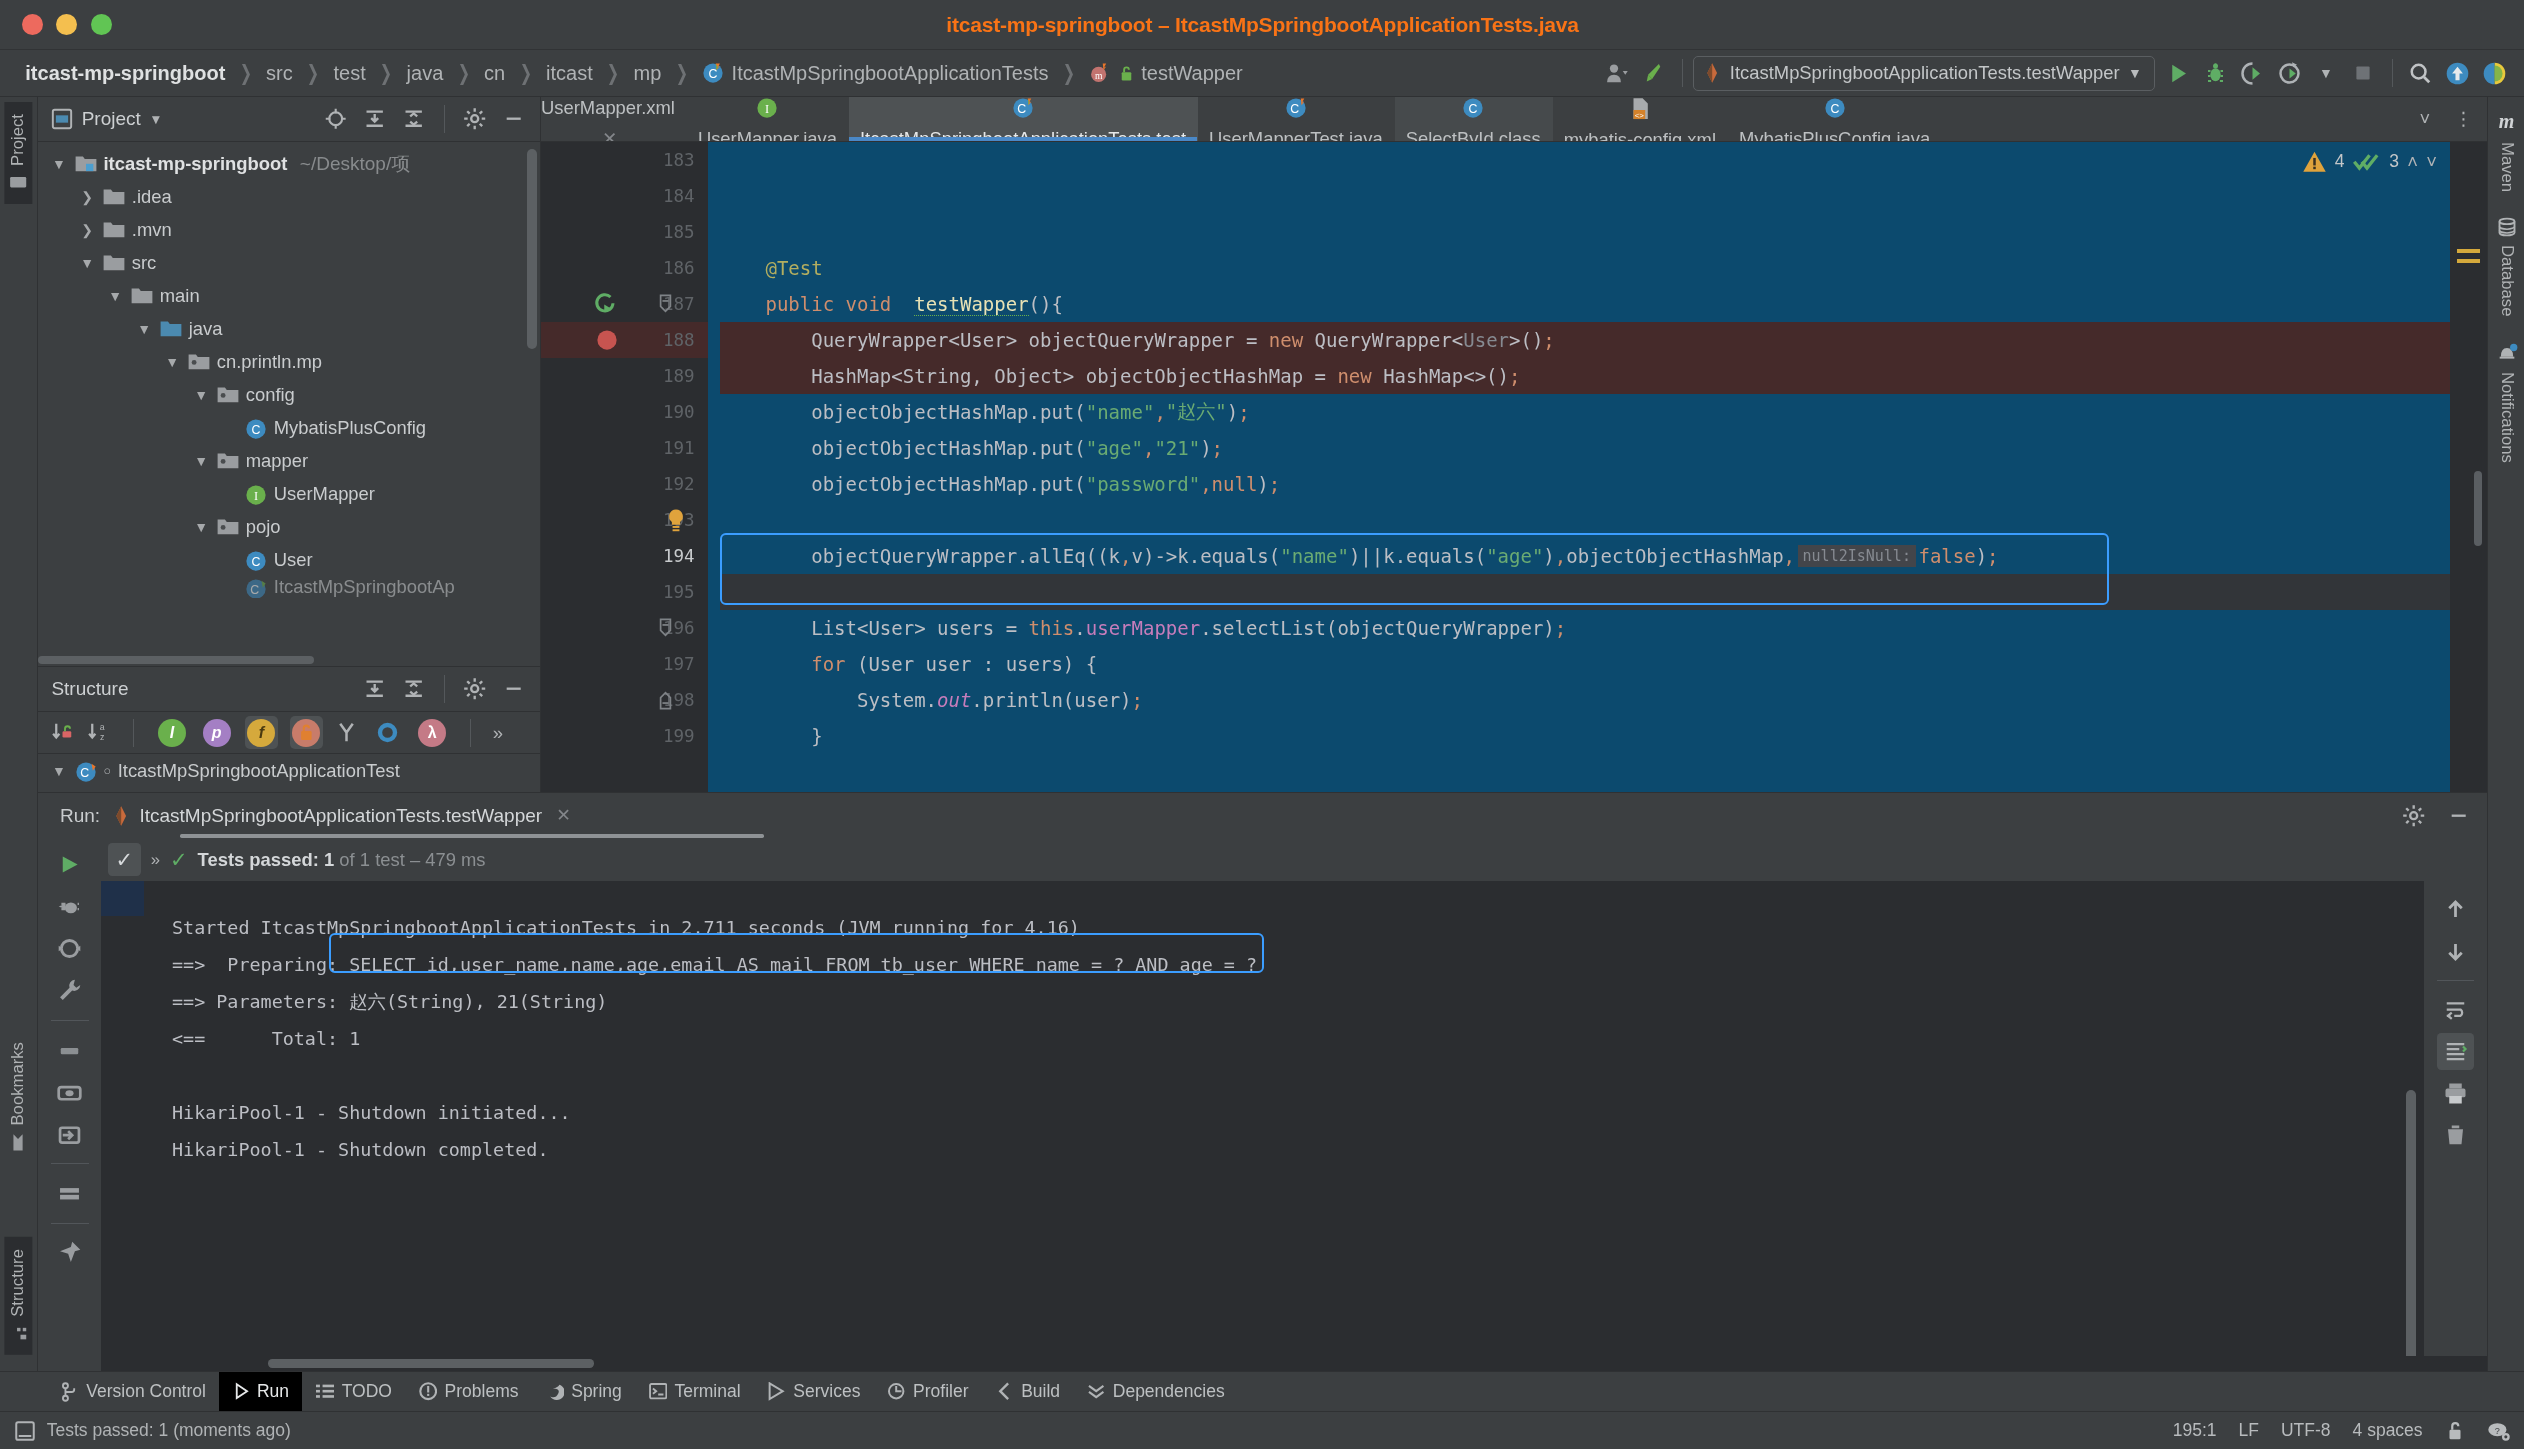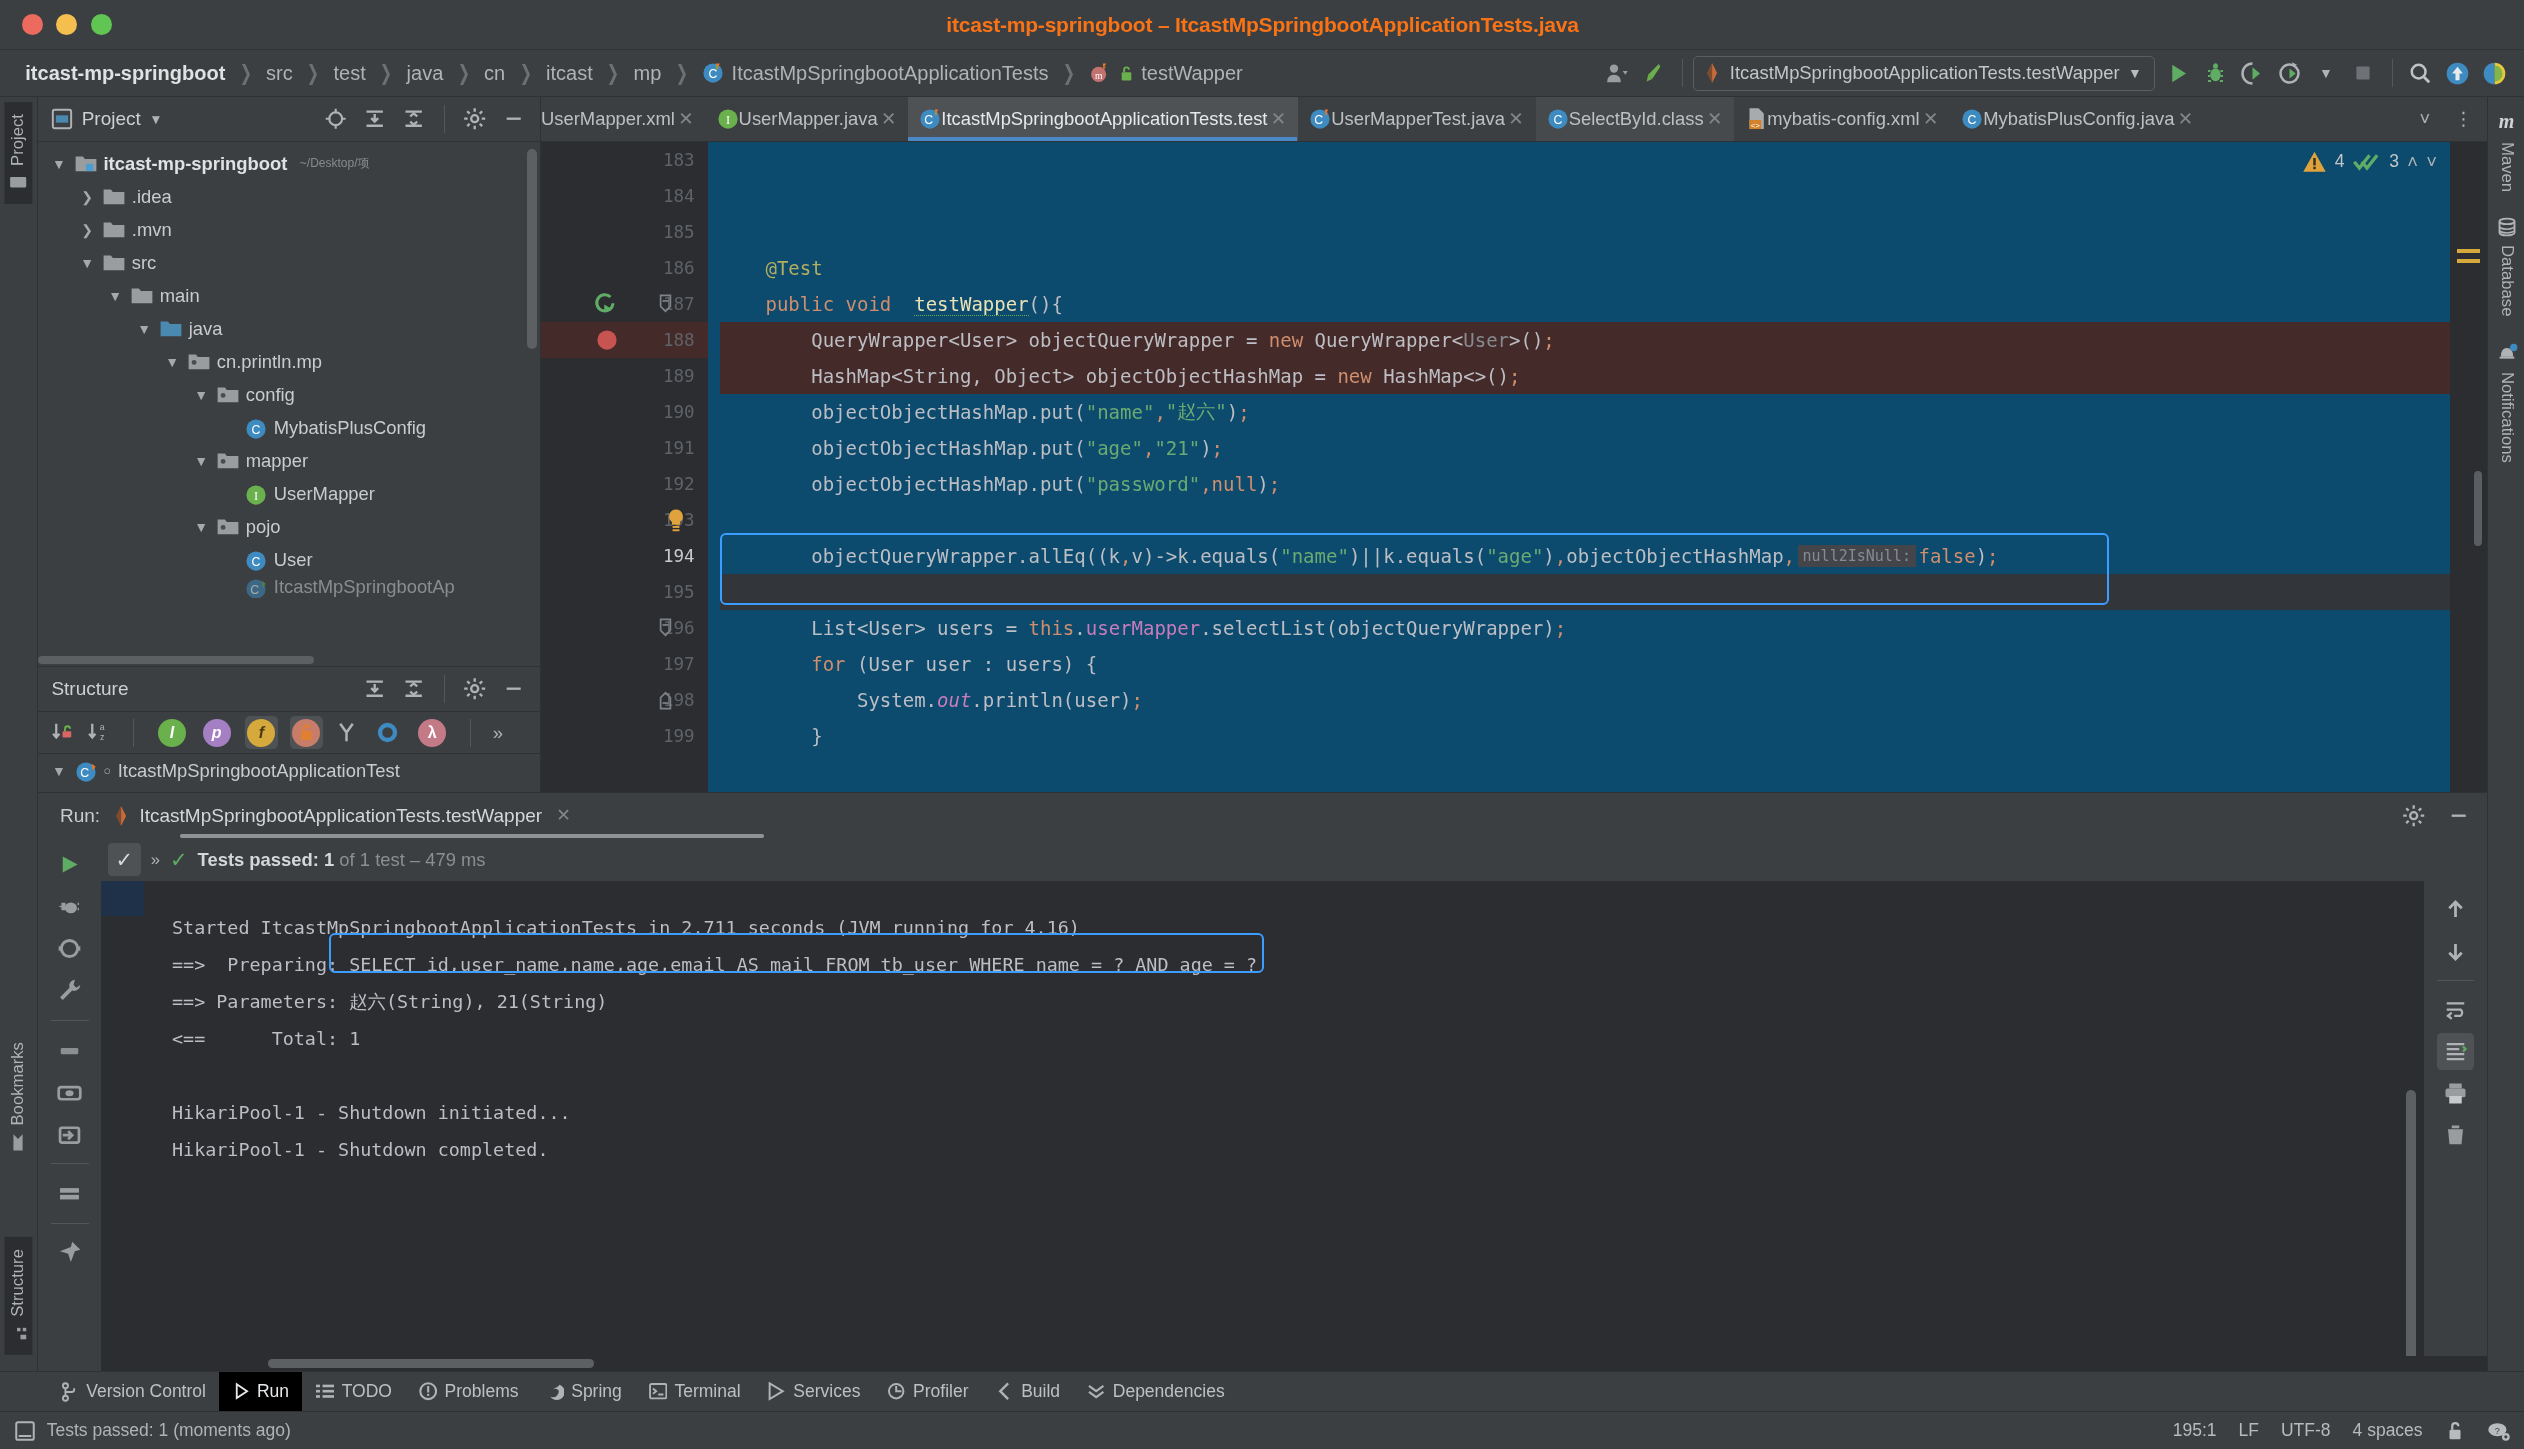--- a/index.html
+++ b/index.html
@@ -110,21 +110,21 @@
   .tree {
     flex: 1; overflow: hidden; position: relative;
     padding-top: 5px; background: #3c3f41;
   }
   .tnode {
     height: 33px; display: flex; align-items: center; gap: 6.7px;
     font-size: 18.4px; color: #c9ccce; white-space: nowrap;
     padding-right: 6.7px;
   }
   .tnode.bold { font-weight: bold; color: #dfe1e2; }
-  .tpath { color: #888b8d; font-weight: normal; font-size: 12px; margin-left: 5.8px; }
+  .tpath { color: #888b8d; font-weight: normal; font-size: 19px; margin-left: 5.8px; }
   .arrow { width: 18.4px; text-align: center; color: #a6a9ab; font-size: 14px; flex:0 0 18.4px;}
   .arrow.none { visibility: hidden; }
 
   .tw-scroll-v {
     position: absolute; right: 3.3px; top: 6.7px; width: 10px; height: 200px;
     background: #5c6063; border-radius: 5px;
   }
   .tw-scroll-h {
     height: 11.7px; flex: 0 0 11.7px; background: #3c3f41; position: relative;
   }
@@ -147,23 +147,24 @@
   .circ-box.on { background: #4e5254; }
 
   
   .editor { flex: 1; display: flex; flex-direction: column; min-width: 0; background: #2b2d30; }
   .tabstrip {
     height: 45px; flex: 0 0 45px; background: #3c3f41;
     display: flex; align-items: stretch; overflow: hidden;
     border-bottom: 0.8px solid #2f3133;
   }
   .etab {
-    display: flex; align-items: center; gap: 0; padding: 0 11px;
+    display: flex; align-items: center; gap: 9px; padding: 0 11px;
     font-size: 18.4px; color: #bdc0c2; white-space: nowrap; position: relative;
     border-right: 0.8px solid transparent;
+    flex-direction: column;
   }
   .etab.active { background: #4e5254; color: #e6e8e9; }
   .etab.active::after {
     content: ''; position: absolute; left: 0; right: 0; bottom: 0; height: 4.2px;
     background: #4a88c7;
   }
   .etab .x { color: #83868a; font-size: 18.4px; margin-left: 3.3px; }
   .tabstrip-right { margin-left: auto; display: flex; align-items: center; gap: 1.7px; padding: 0 5px; }
 
   .codearea { flex: 1; display: flex; position: relative; min-height: 0; overflow: hidden; }

